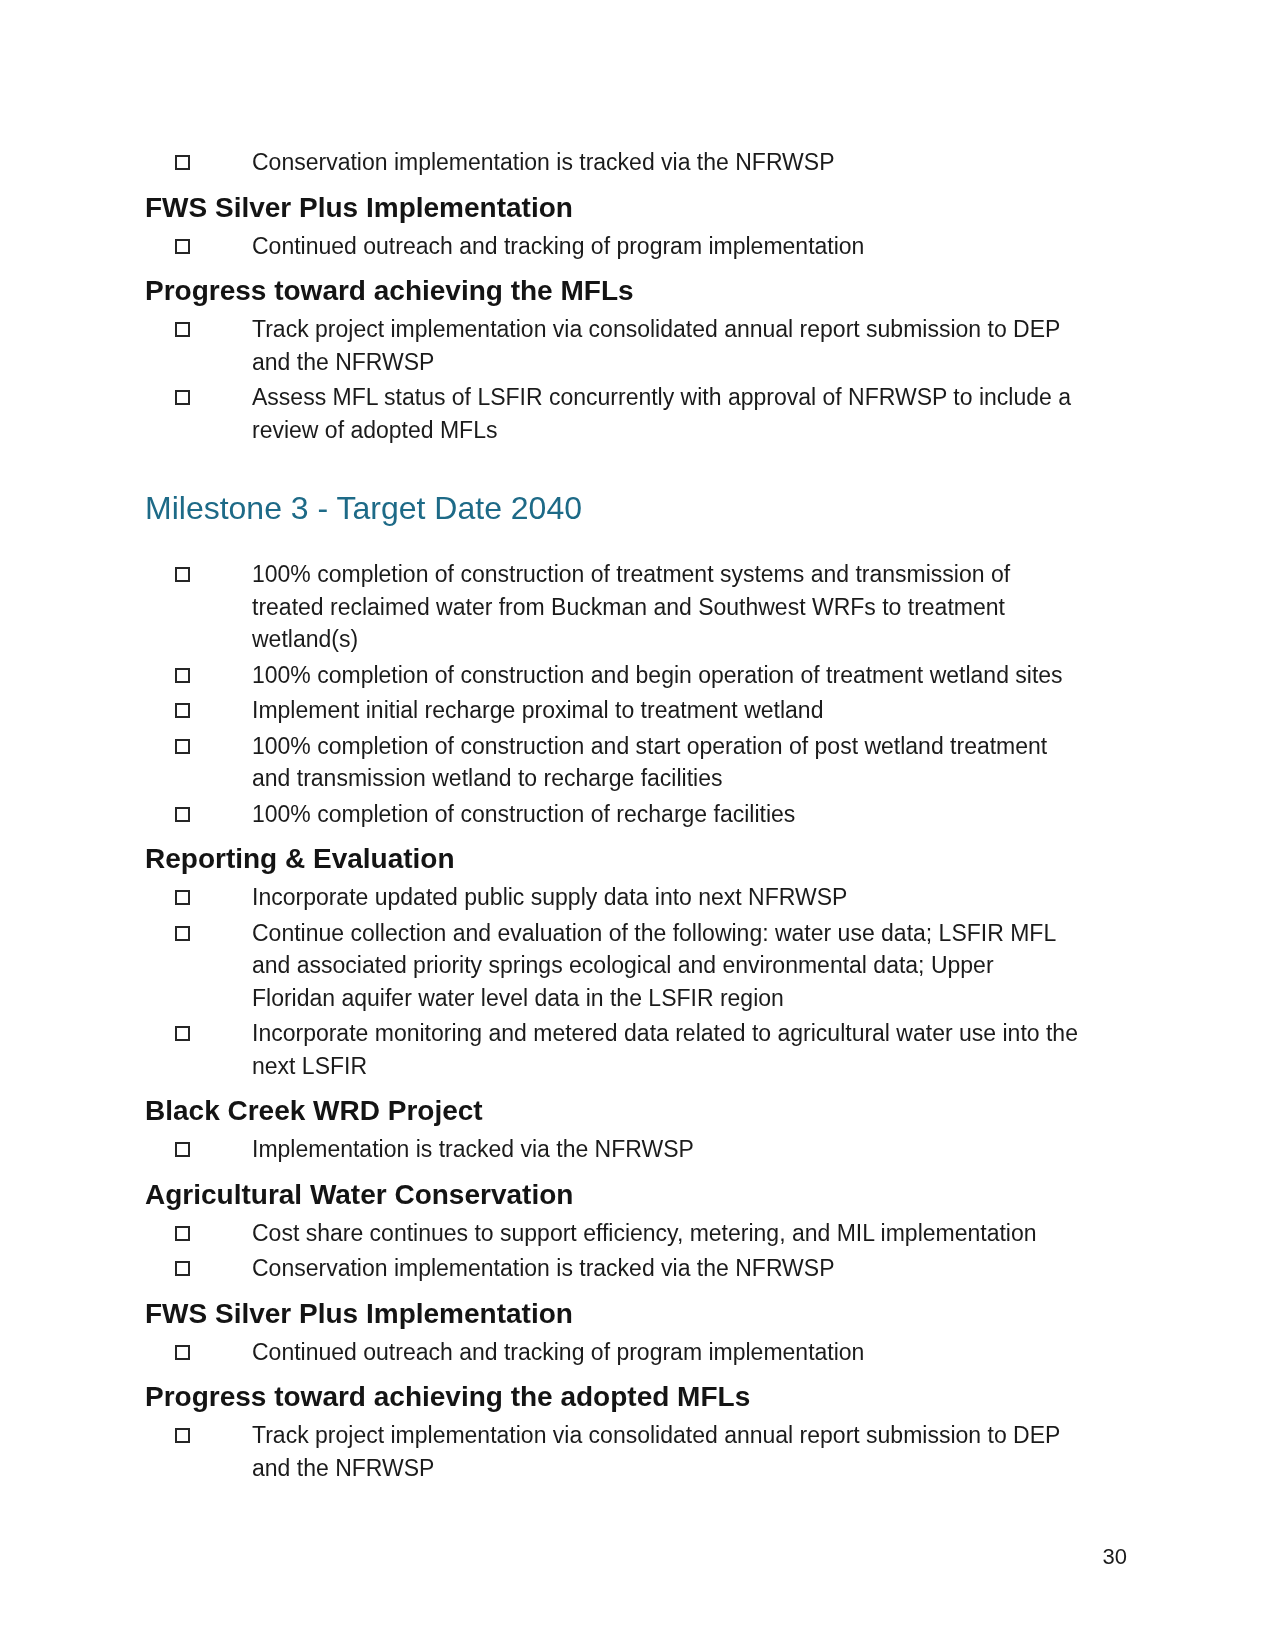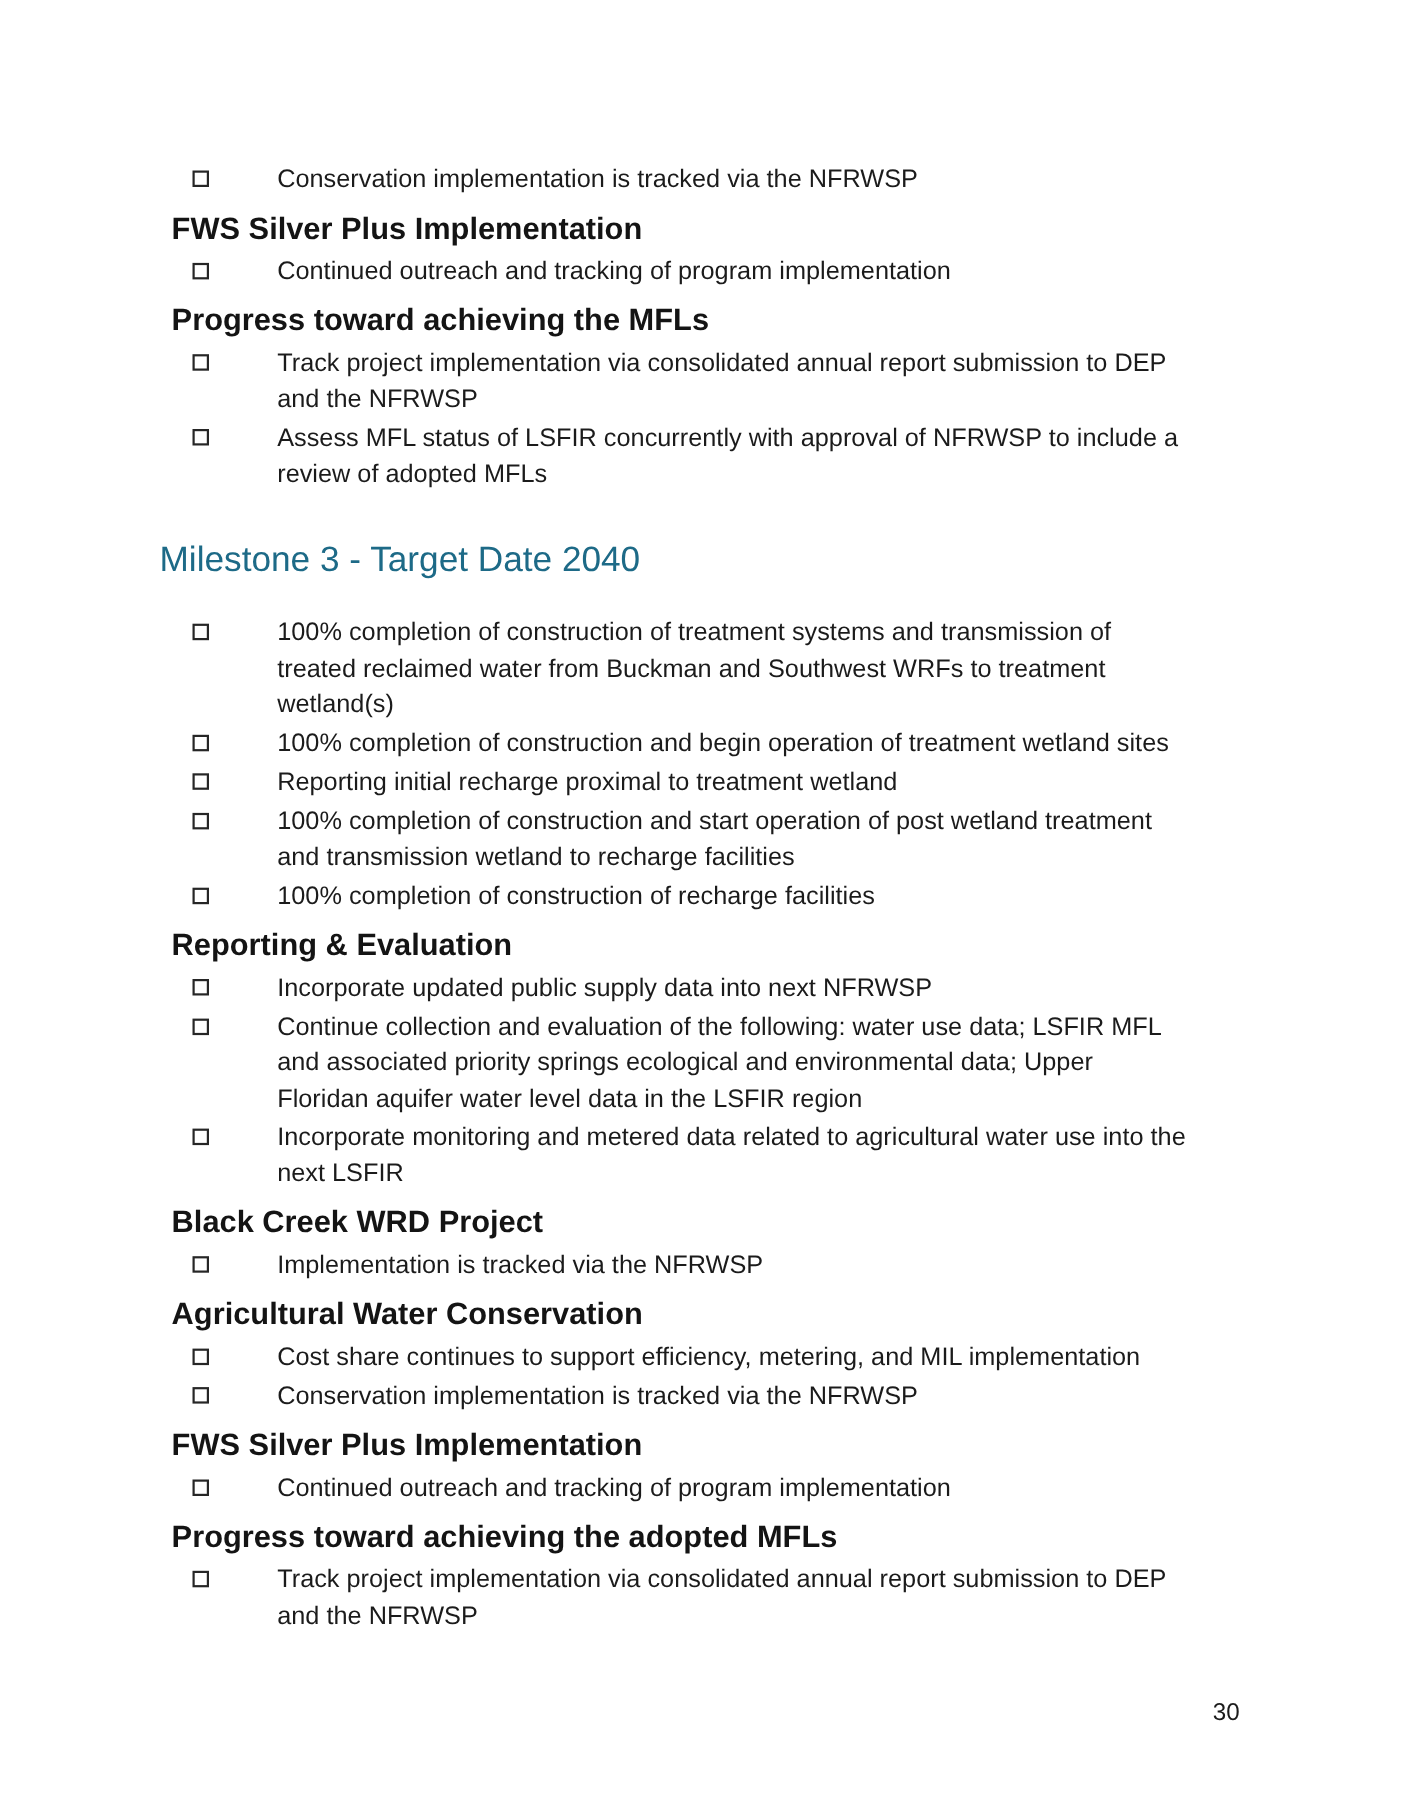--- a/index.html
+++ b/index.html
@@ -35,21 +35,21 @@
     border:2px solid #262626;
     margin:9px 22px 0 0;
     background:#ffffff;
   }
   .li-text { white-space:pre-wrap; }
   .h2 {
     font-size:28px;
     line-height:34px;
     font-weight:700;
     color:#141414;
-    margin:12px 0 5px 11px;
+    margin:12px 0 5px 0;
   }
   .h1 {
     font-size:32px;
     line-height:40px;
     font-weight:400;
     color:var(--heading-accent, #1d6a87);
     margin:42px 0 30px 0;
   }
   .footer-page-num {
     position:absolute;
@@ -116,21 +116,21 @@
         <span class="li-text">100% completion of construction of treatment systems and transmission of
 treated reclaimed water from Buckman and Southwest WRFs to treatment
 wetland(s)</span>
       </div>
       <div class="li">
         <span class="cb"></span>
         <span class="li-text">100% completion of construction and begin operation of treatment wetland sites</span>
       </div>
       <div class="li">
         <span class="cb"></span>
-        <span class="li-text">Reporting initial recharge proximal to treatment wetland</span>
+        <span class="li-text">Implement initial recharge proximal to treatment wetland</span>
       </div>
       <div class="li">
         <span class="cb"></span>
         <span class="li-text">100% completion of construction and start operation of post wetland treatment
 and transmission wetland to recharge facilities</span>
       </div>
       <div class="li">
         <span class="cb"></span>
         <span class="li-text">100% completion of construction of recharge facilities</span>
       </div>

